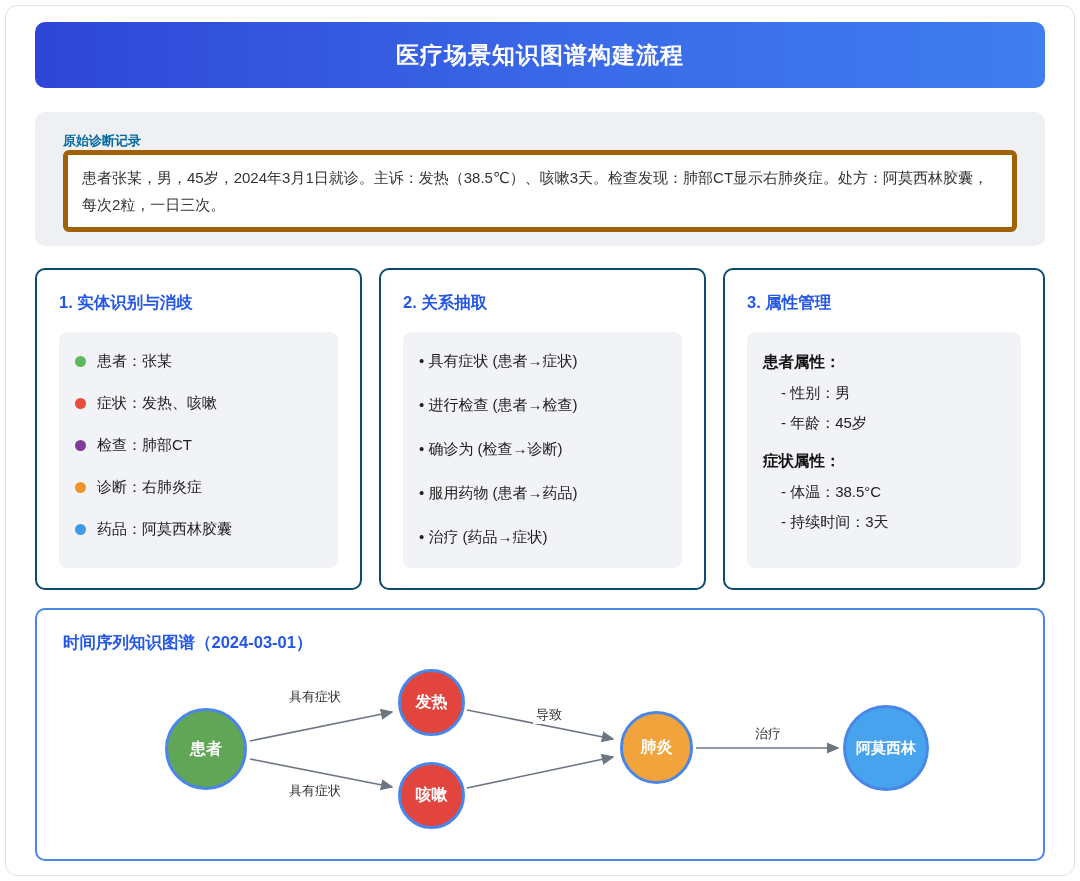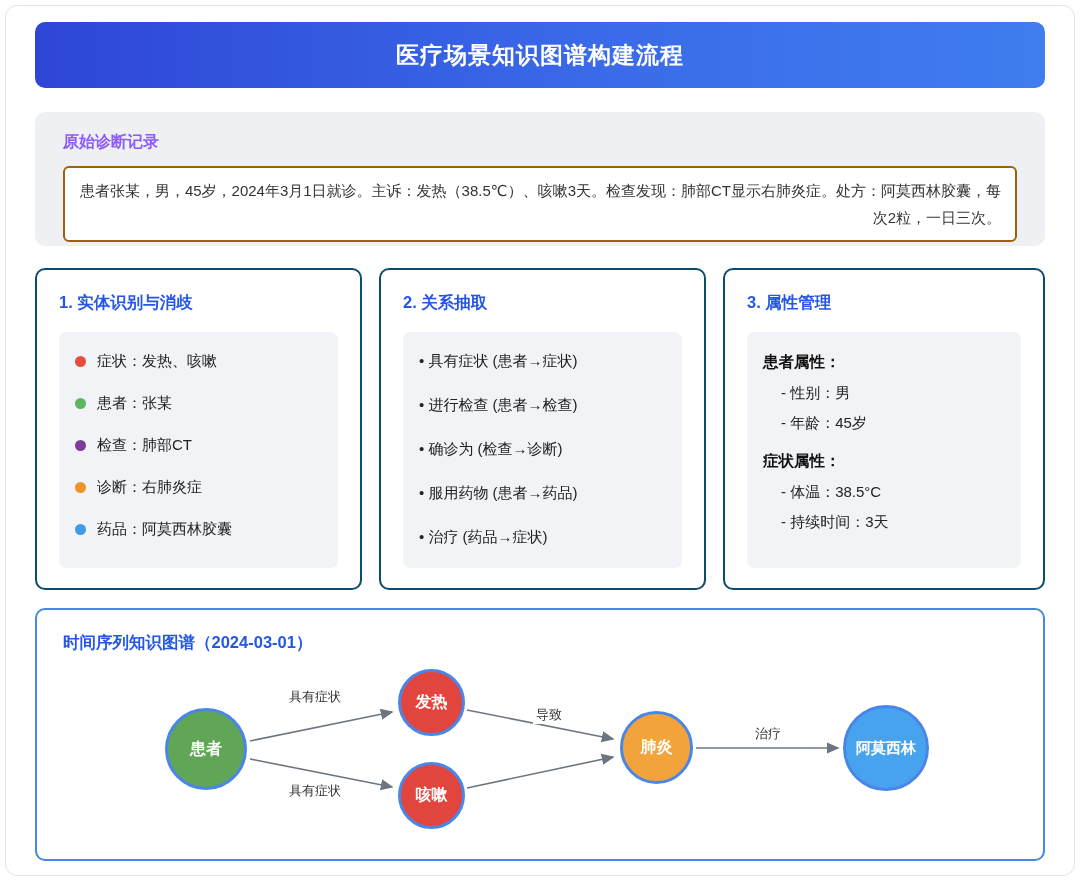--- a/index.html
+++ b/index.html
@@ -10,23 +10,23 @@
 
   
   .banner { position:absolute; left:35px; top:22px; width:1010px; height:66px;
     background:linear-gradient(90deg,#2e46d6 0%,#3a6ae8 55%,#3f7df0 100%);
     border-radius:10px; display:flex; align-items:center; justify-content:center; }
   .banner h1 { color:#fff; font-size:23px; font-weight:bold; letter-spacing:1px; }
 
   
   .record { position:absolute; left:35px; top:112px; width:1010px; height:134px;
     background:#eef0f4; border-radius:10px; padding:20px 28px; }
-  .record-title { font-size:16px; font-weight:bold; color:#8b5cf6; margin-bottom:13px; }
-  .record-box { background:#fff; border:2px solid #a16207; border-radius:6px;
-    padding:9px 14px; font-size:15px; line-height:1.8; color:#333;text-align:right; }
+  .record-title { font-size:13px; font-weight:bold; color:#0369a1; }
+  .record-box { background:#fff; border:5px solid #a16207; border-radius:6px;
+    padding:9px 14px; font-size:15px; line-height:1.8; color:#333; }
 
   
   .card { position:absolute; top:268px; height:322px; background:#fff;
     border:2px solid #0c4a6e; border-radius:10px; padding:22px 22px; }
   .card-1 { left:35px;  width:327px; }
   .card-2 { left:379px; width:327px; }
   .card-3 { left:723px; width:322px; }
   .card-title { color:#2457e6; font-weight:bold; font-size:16.5px; margin-bottom:18px; }
   .panel { background:#f1f3f6; border-radius:8px; padding:20px 16px; min-height:236px; }
 
@@ -75,26 +75,26 @@
 
   <section class="record">
     <div class="record-title">原始诊断记录</div>
     <div class="record-box">患者张某，男，45岁，2024年3月1日就诊。主诉：发热（38.5℃）、咳嗽3天。检查发现：肺部CT显示右肺炎症。处方：阿莫西林胶囊，每次2粒，一日三次。</div>
   </section>
 
   <section class="card card-1">
     <div class="card-title">1. 实体识别与消歧</div>
     <div class="panel">
       <div class="entity-item">
+        <span class="dot" style="background-color: rgb(92, 184, 92);"></span>
+        <span>患者：张某</span>
+      </div>
+      <div class="entity-item">
         <span class="dot" style="background-color: rgb(231, 76, 60);"></span>
         <span>症状：发热、咳嗽</span>
-      </div>
-      <div class="entity-item">
-        <span class="dot" style="background-color: rgb(92, 184, 92);"></span>
-        <span>患者：张某</span>
       </div>
       <div class="entity-item">
         <span class="dot" style="background-color: rgb(125, 60, 152);"></span>
         <span>检查：肺部CT</span>
       </div>
       <div class="entity-item">
         <span class="dot" style="background-color: rgb(240, 147, 43);"></span>
         <span>诊断：右肺炎症</span>
       </div>
       <div class="entity-item">

